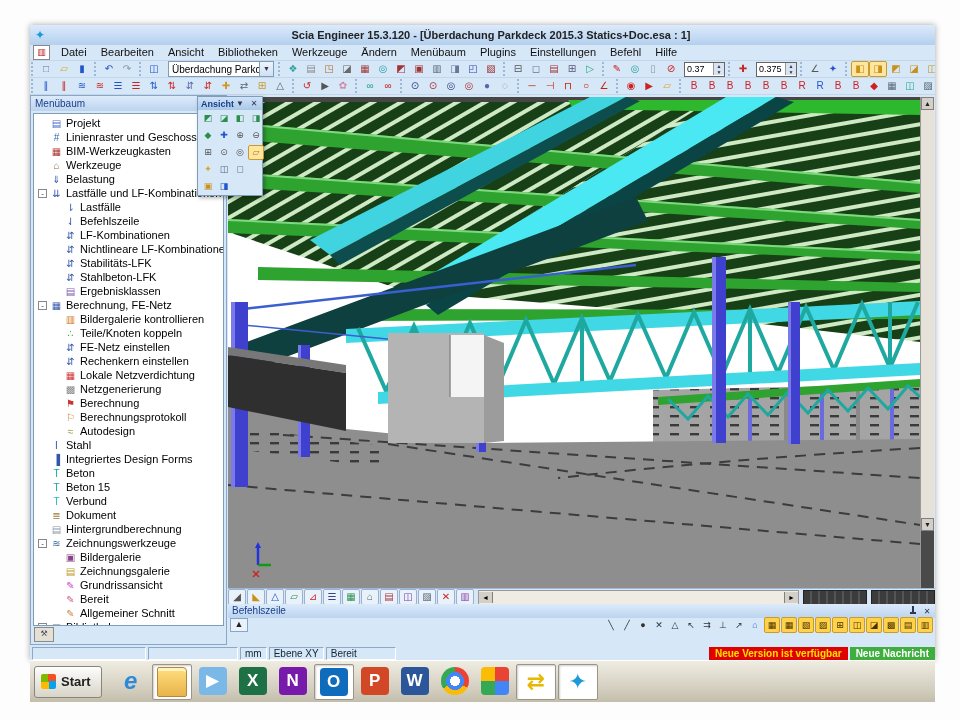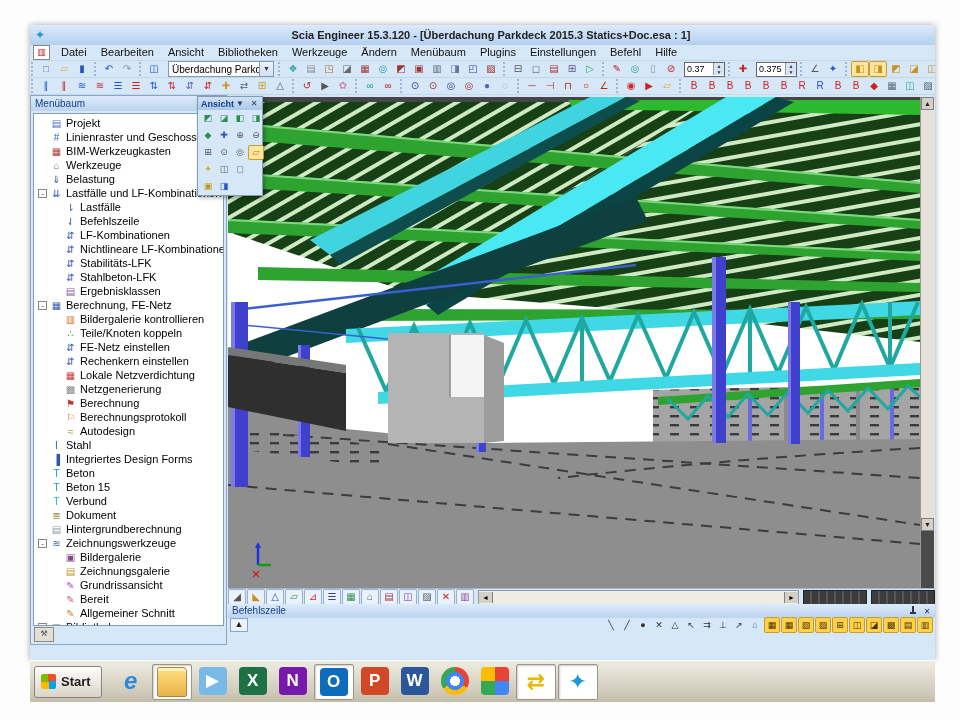--- a/index.html
+++ b/index.html
@@ -678,20 +678,29 @@
             <span class="tbbtn ys" style="color: rgb(74, 48, 0);">⊞</span>
             <span class="tbbtn ys" style="color: rgb(74, 48, 0);">◫</span>
             <span class="tbbtn ys" style="color: rgb(74, 48, 0);">◪</span>
             <span class="tbbtn ys" style="color: rgb(74, 48, 0);">▩</span>
             <span class="tbbtn ys" style="color: rgb(74, 48, 0);">▤</span>
             <span class="tbbtn ys" style="color: rgb(74, 48, 0);">▥</span>
           </div>
       </div>
     </div>
 
+    <div id="statusbar">
+      <span class="scell" style="width:104px"></span>
+      <span class="scell" style="width:80px"></span>
+      <span class="scell">mm</span>
+      <span class="scell">Ebene XY</span>
+      <span class="scell" style="flex-basis:60px">Bereit</span>
+      <span class="badge" id="badge-update">Neue Version ist verfügbar</span>
+      <span class="badge" id="badge-msg">Neue Nachricht</span>
+    </div>
   </div>
 
   <div id="taskbar">
     <div id="startbtn">
       <span class="startflag"></span>
       <span>Start</span>
     </div>
     <div id="taskapps" style="display:flex;margin-left:8px">
         <div class="app">
           <span class="ticon" style="background: transparent; color: rgb(46, 138, 216); font-size: 24px; font-style: italic;">e</span>

